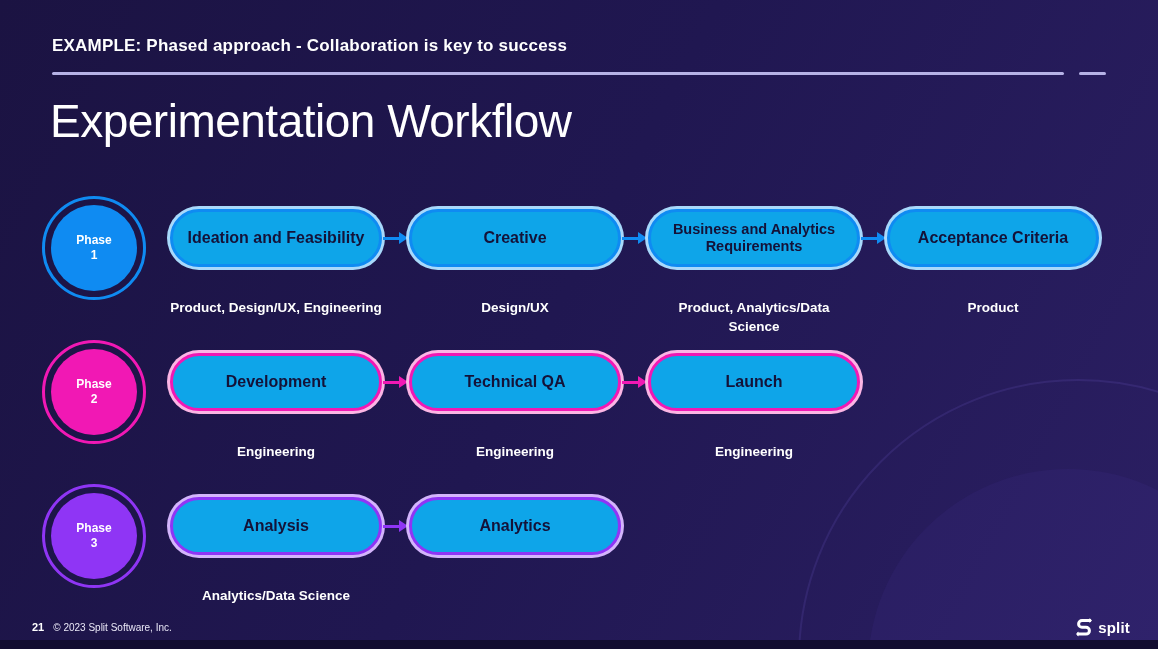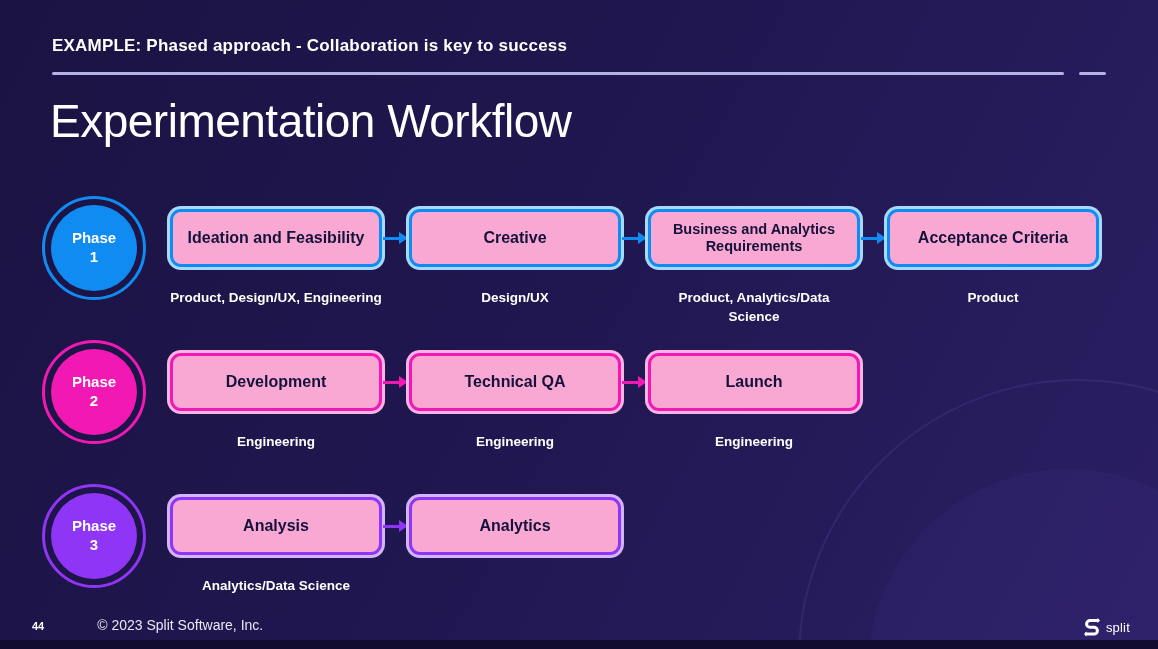--- a/index.html
+++ b/index.html
@@ -26,43 +26,43 @@
 
   .title { position:absolute; left:50px; top:94px; font-size:46px; font-weight:400; letter-spacing:-.5px; }
 
   .rows { position:absolute; left:0; top:196px; width:100%; }
   .phase-row { position:relative; height:144px; }
 
   .phase-badge { position:absolute; left:42px; top:0; width:104px; height:104px; border-radius:50%;
                  border:3px solid var(--c); display:flex; align-items:center; justify-content:center; }
   .phase-badge .inner { width:86px; height:86px; border-radius:50%; background:var(--c);
                  display:flex; flex-direction:column; align-items:center; justify-content:center;
-                 font-weight:700; font-size:15px; line-height:1.25; text-align:center; }
+                 font-weight:700; font-size:12px; line-height:1.25; text-align:center; }
 
   .steps { position:absolute; left:170px; top:0; display:flex; align-items:flex-start; }
   .step { width:212px; padding-top:13px; display:flex; flex-direction:column; align-items:center; }
-  .pill { width:100%; height:58px; border-radius:11px; background:#f9a8d4;
+  .pill { width:100%; height:58px; border-radius:29px; background:#0ea5e9;
           border:3px solid var(--c); box-shadow:0 0 0 3px var(--tint);
           display:flex; align-items:center; justify-content:center; text-align:center;
           color:#141238; font-weight:700; font-size:16px; line-height:1.15; padding:0 12px; }
   .pill.small { font-size:14.5px; }
-  .owners { margin-top:22px; text-align:center; font-size:13.5px; font-weight:700; line-height:1.4; color:#ffffff; }
+  .owners { margin-top:32px; text-align:center; font-size:13.5px; font-weight:700; line-height:1.4; color:#ffffff; }
   .owners.narrow { max-width:158px; }
 
   .arrow { width:27px; height:58px; margin-top:13px; display:flex; align-items:center; padding:0 1px; }
   .arrow::before { content:""; flex:1; height:3px; background:var(--c); }
   .arrow::after  { content:""; width:0; height:0;
                    border-left:9px solid var(--c); border-top:6px solid transparent; border-bottom:6px solid transparent; }
 
   .footer { position:absolute; left:32px; bottom:16px; display:flex; align-items:baseline; gap:9px; }
   .page-number { font-size:11px; font-weight:700; }
-  .copyright { font-size:14px; color:#e9e7f6;margin-left:44px; }
+  .copyright { font-size:10px; color:#e9e7f6; }
 
   .logo { position:absolute; right:28px; bottom:12px; display:flex; align-items:center; gap:5px; }
-  .logo-text { font-weight:400; font-size:13px; letter-spacing:.2px; }
+  .logo-text { font-weight:700; font-size:15px; letter-spacing:.2px; }
 
   .bottom-strip { position:absolute; left:0; right:0; bottom:0; height:9px; background:#120d30; }
 </style>
 </head>
 <body>
 
 <div class="deco1"></div>
 <div class="deco2"></div>
 
 <div class="eyebrow">EXAMPLE: Phased approach - Collaboration is key to success</div>
@@ -146,21 +146,21 @@
       <div class="arrow"></div>
       <div class="step">
         <div class="pill">Analytics</div>
       </div>
     </div>
   </div>
 
 </div>
 
 <div class="footer">
-  <span class="page-number">44</span>
+  <span class="page-number">21</span>
   <span class="copyright">© 2023 Split Software, Inc.</span>
 </div>
 
 <div class="logo">
   <svg width="18" height="20" viewBox="0 0 18 20">
     <path d="M14.5 3.5 H7 a3.4 3.4 0 0 0 0 6.8 h4 a3.4 3.4 0 0 1 0 6.8 H3.5" fill="none" stroke="#ffffff" stroke-width="3" stroke-linecap="square"></path>
     <path d="M14.5 1 L17 3.5 L14.5 6 Z" fill="#ffffff"></path>
     <path d="M3.5 14.5 L1 17 L3.5 19.5 Z" fill="#ffffff"></path>
   </svg>
   <span class="logo-text">split</span>

